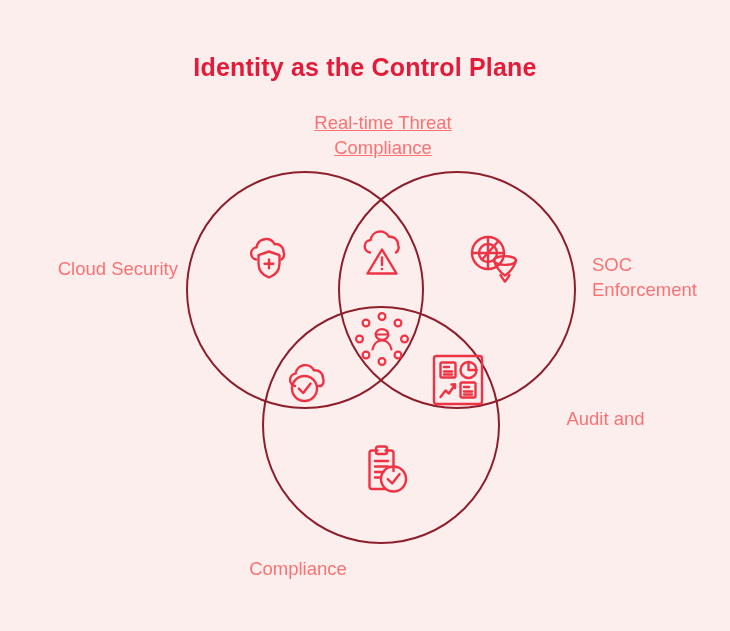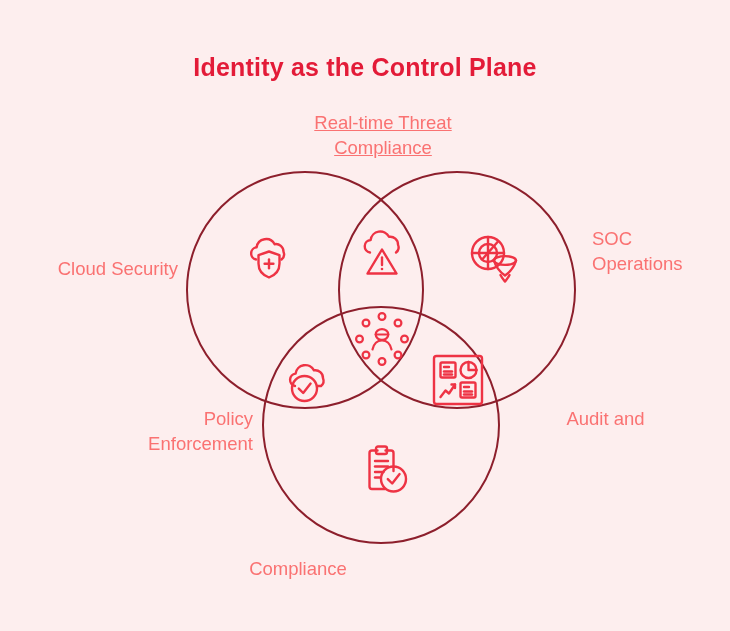--- a/index.html
+++ b/index.html
@@ -58,21 +58,21 @@
     text-align: center;
     text-decoration: underline;
   }
   .lbl-cloud {
     top: 256px;
     left: 18px;
     width: 160px;
     text-align: right;
   }
   .lbl-soc {
-    top: 226px;
+    top: 252px;
     left: 592px;
     width: 130px;
     text-align: left;
   }
   .lbl-policy {
     top: 406px;
     left: 78px;
     width: 175px;
     text-align: right;
   }
@@ -121,27 +121,23 @@
     <div>Real-time Threat</div>
     <div>Compliance</div>
   </div>
 
   <div class="zone-label lbl-cloud">
     <div>Cloud Security</div>
   </div>
 
   <div class="zone-label lbl-soc">
     <div>SOC</div>
-    <div>Operations</div>
-  </div>
-
-  <div class="zone-label lbl-policy">
-    <div>Policy</div>
     <div>Enforcement</div>
   </div>
+
 
   <div class="zone-label lbl-audit">
     <div>Audit and</div>
   </div>
 
   <div class="zone-label lbl-compliance">
     <div>Compliance</div>
   </div>
 
   <div class="icon ico-cloud-security">

